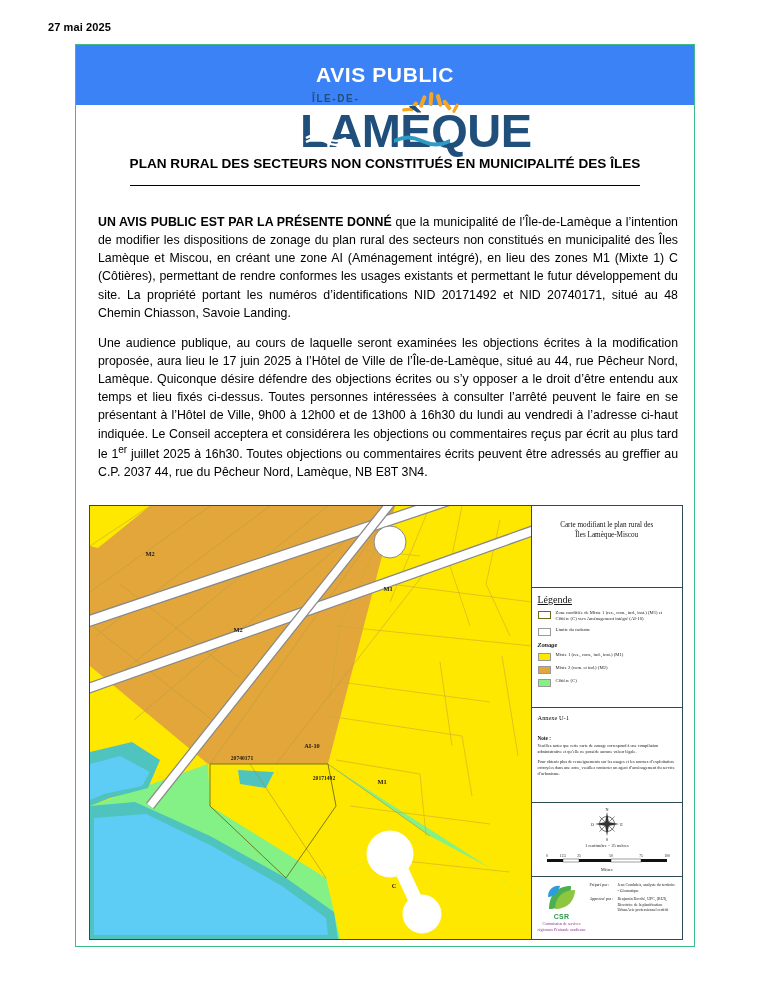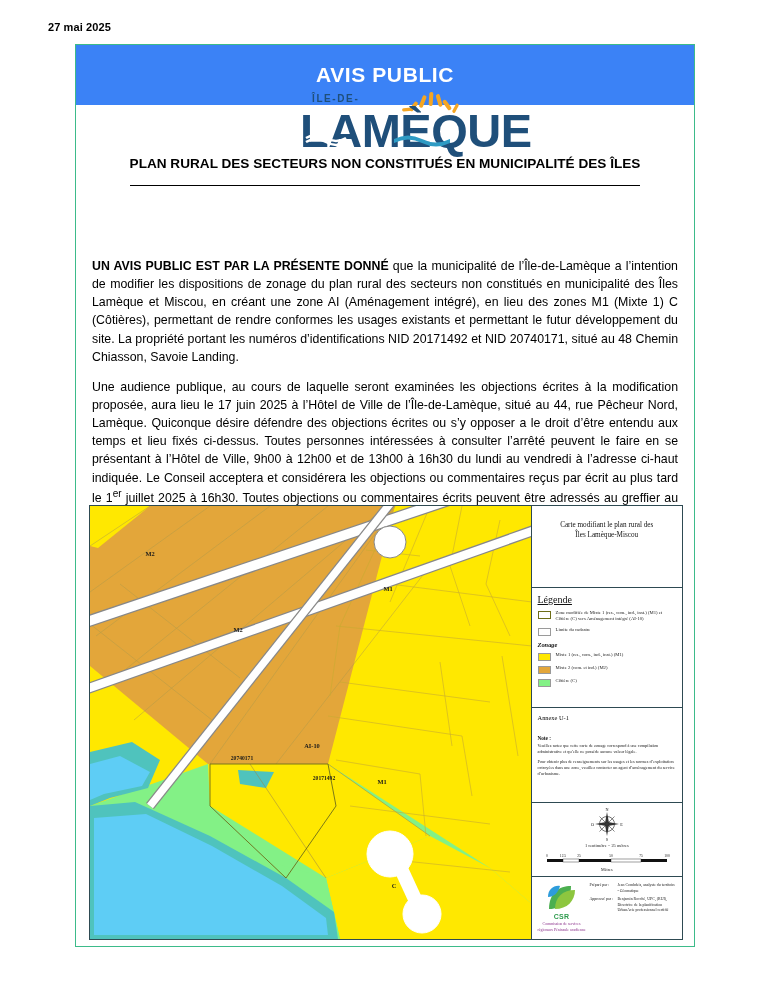--- a/index.html
+++ b/index.html
@@ -117,24 +117,23 @@
   }
   .main-title span {
     border-bottom: 1.3px solid #000;
     display: inline-block;
     padding-bottom: 10px;
   }
 
   
   .body-copy {
     position: absolute;
-    left: 16px;
+    left: 22px;
     right: 16px;
     top: 168px;
-    margin-top: 44px;
   }
   .para {
     font-size: 12.35px;
     line-height: 1.47;
     text-align: justify;
     text-justify: inter-word;
     margin: 0 0 12px 0;
     hyphens: none;
   }
   .para b { font-weight: bold; }

